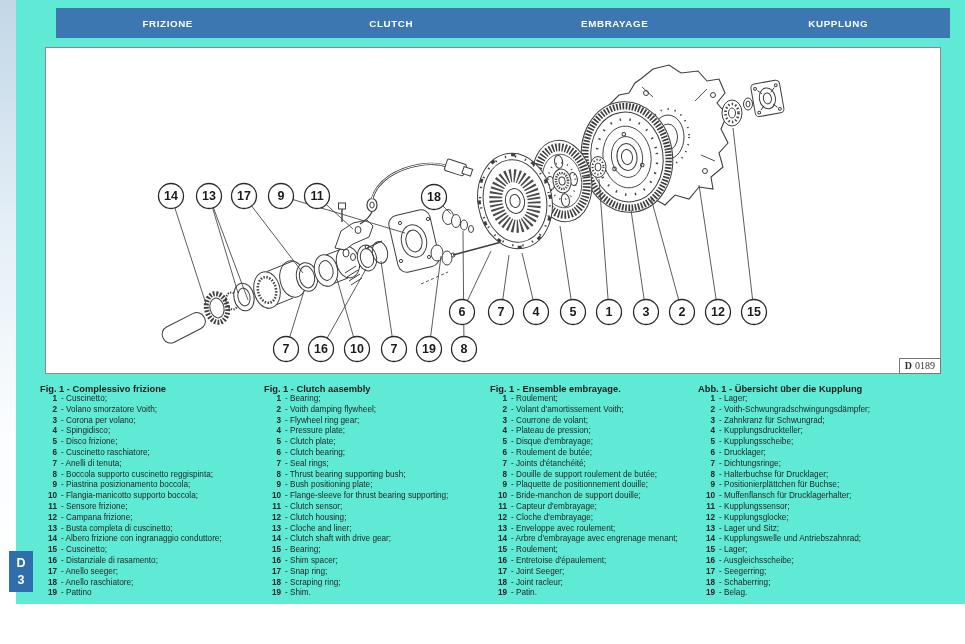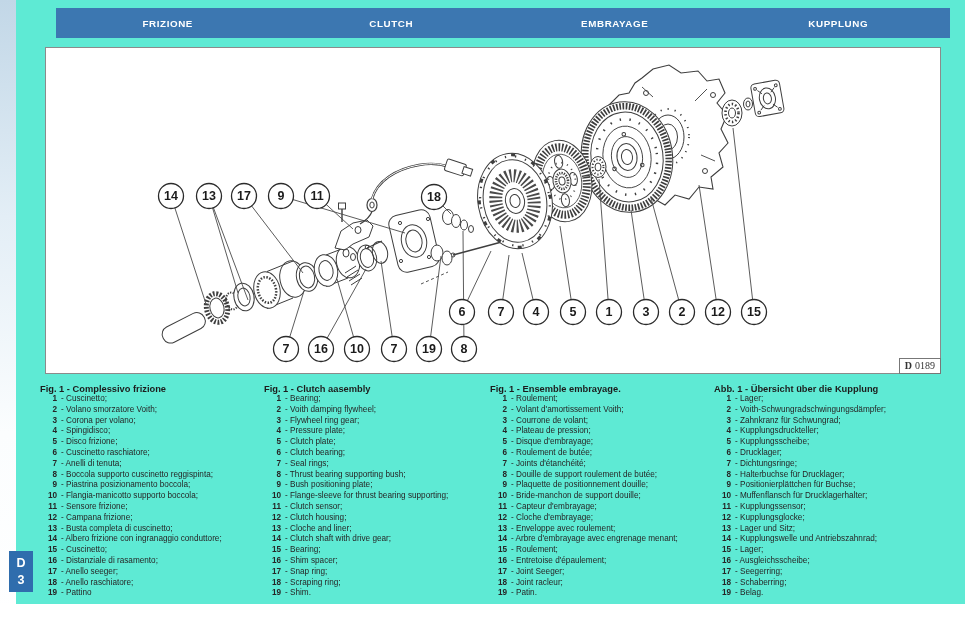--- a/index.html
+++ b/index.html
@@ -27,21 +27,21 @@
 
   
   .ln{stroke:#3e3e3e;fill:none;stroke-width:1;}
   .wh{fill:#fff;}
   .leader{stroke:#4a4a4a;stroke-width:.9;}
   .co-circle{fill:#fff;stroke:#2b2b2b;stroke-width:1.3;}
   .co-num{font-family:"Liberation Sans",sans-serif;font-size:12.5px;font-weight:bold;fill:#1b1b1b;}
 
   
   .plist{position:absolute;top:384px;width:222px;}
-  .c0{left:40px}.c1{left:264px}.c2{left:490px}.c3{left:714px}
+  .c0{left:40px}.c1{left:264px}.c2{left:490px}.c3{left:698px}
   .p-head{font-size:9.3px;font-weight:bold;color:#1c1c1c;}
   .p-row{display:flex;font-size:8.2px;line-height:10.8px;color:#262626;}
   .p-num{width:17px;text-align:right;font-weight:bold;margin-right:4px;flex:none;}
   .p-label::before{content:"- ";}
 
   
   .side-tab{position:absolute;left:9px;top:551px;width:24px;height:41px;
     background:var(--sidebar-blue,#2f6dad);color:#fff;font-weight:bold;font-size:12.5px;
     display:flex;flex-direction:column;align-items:center;justify-content:center;line-height:17px;}
 

